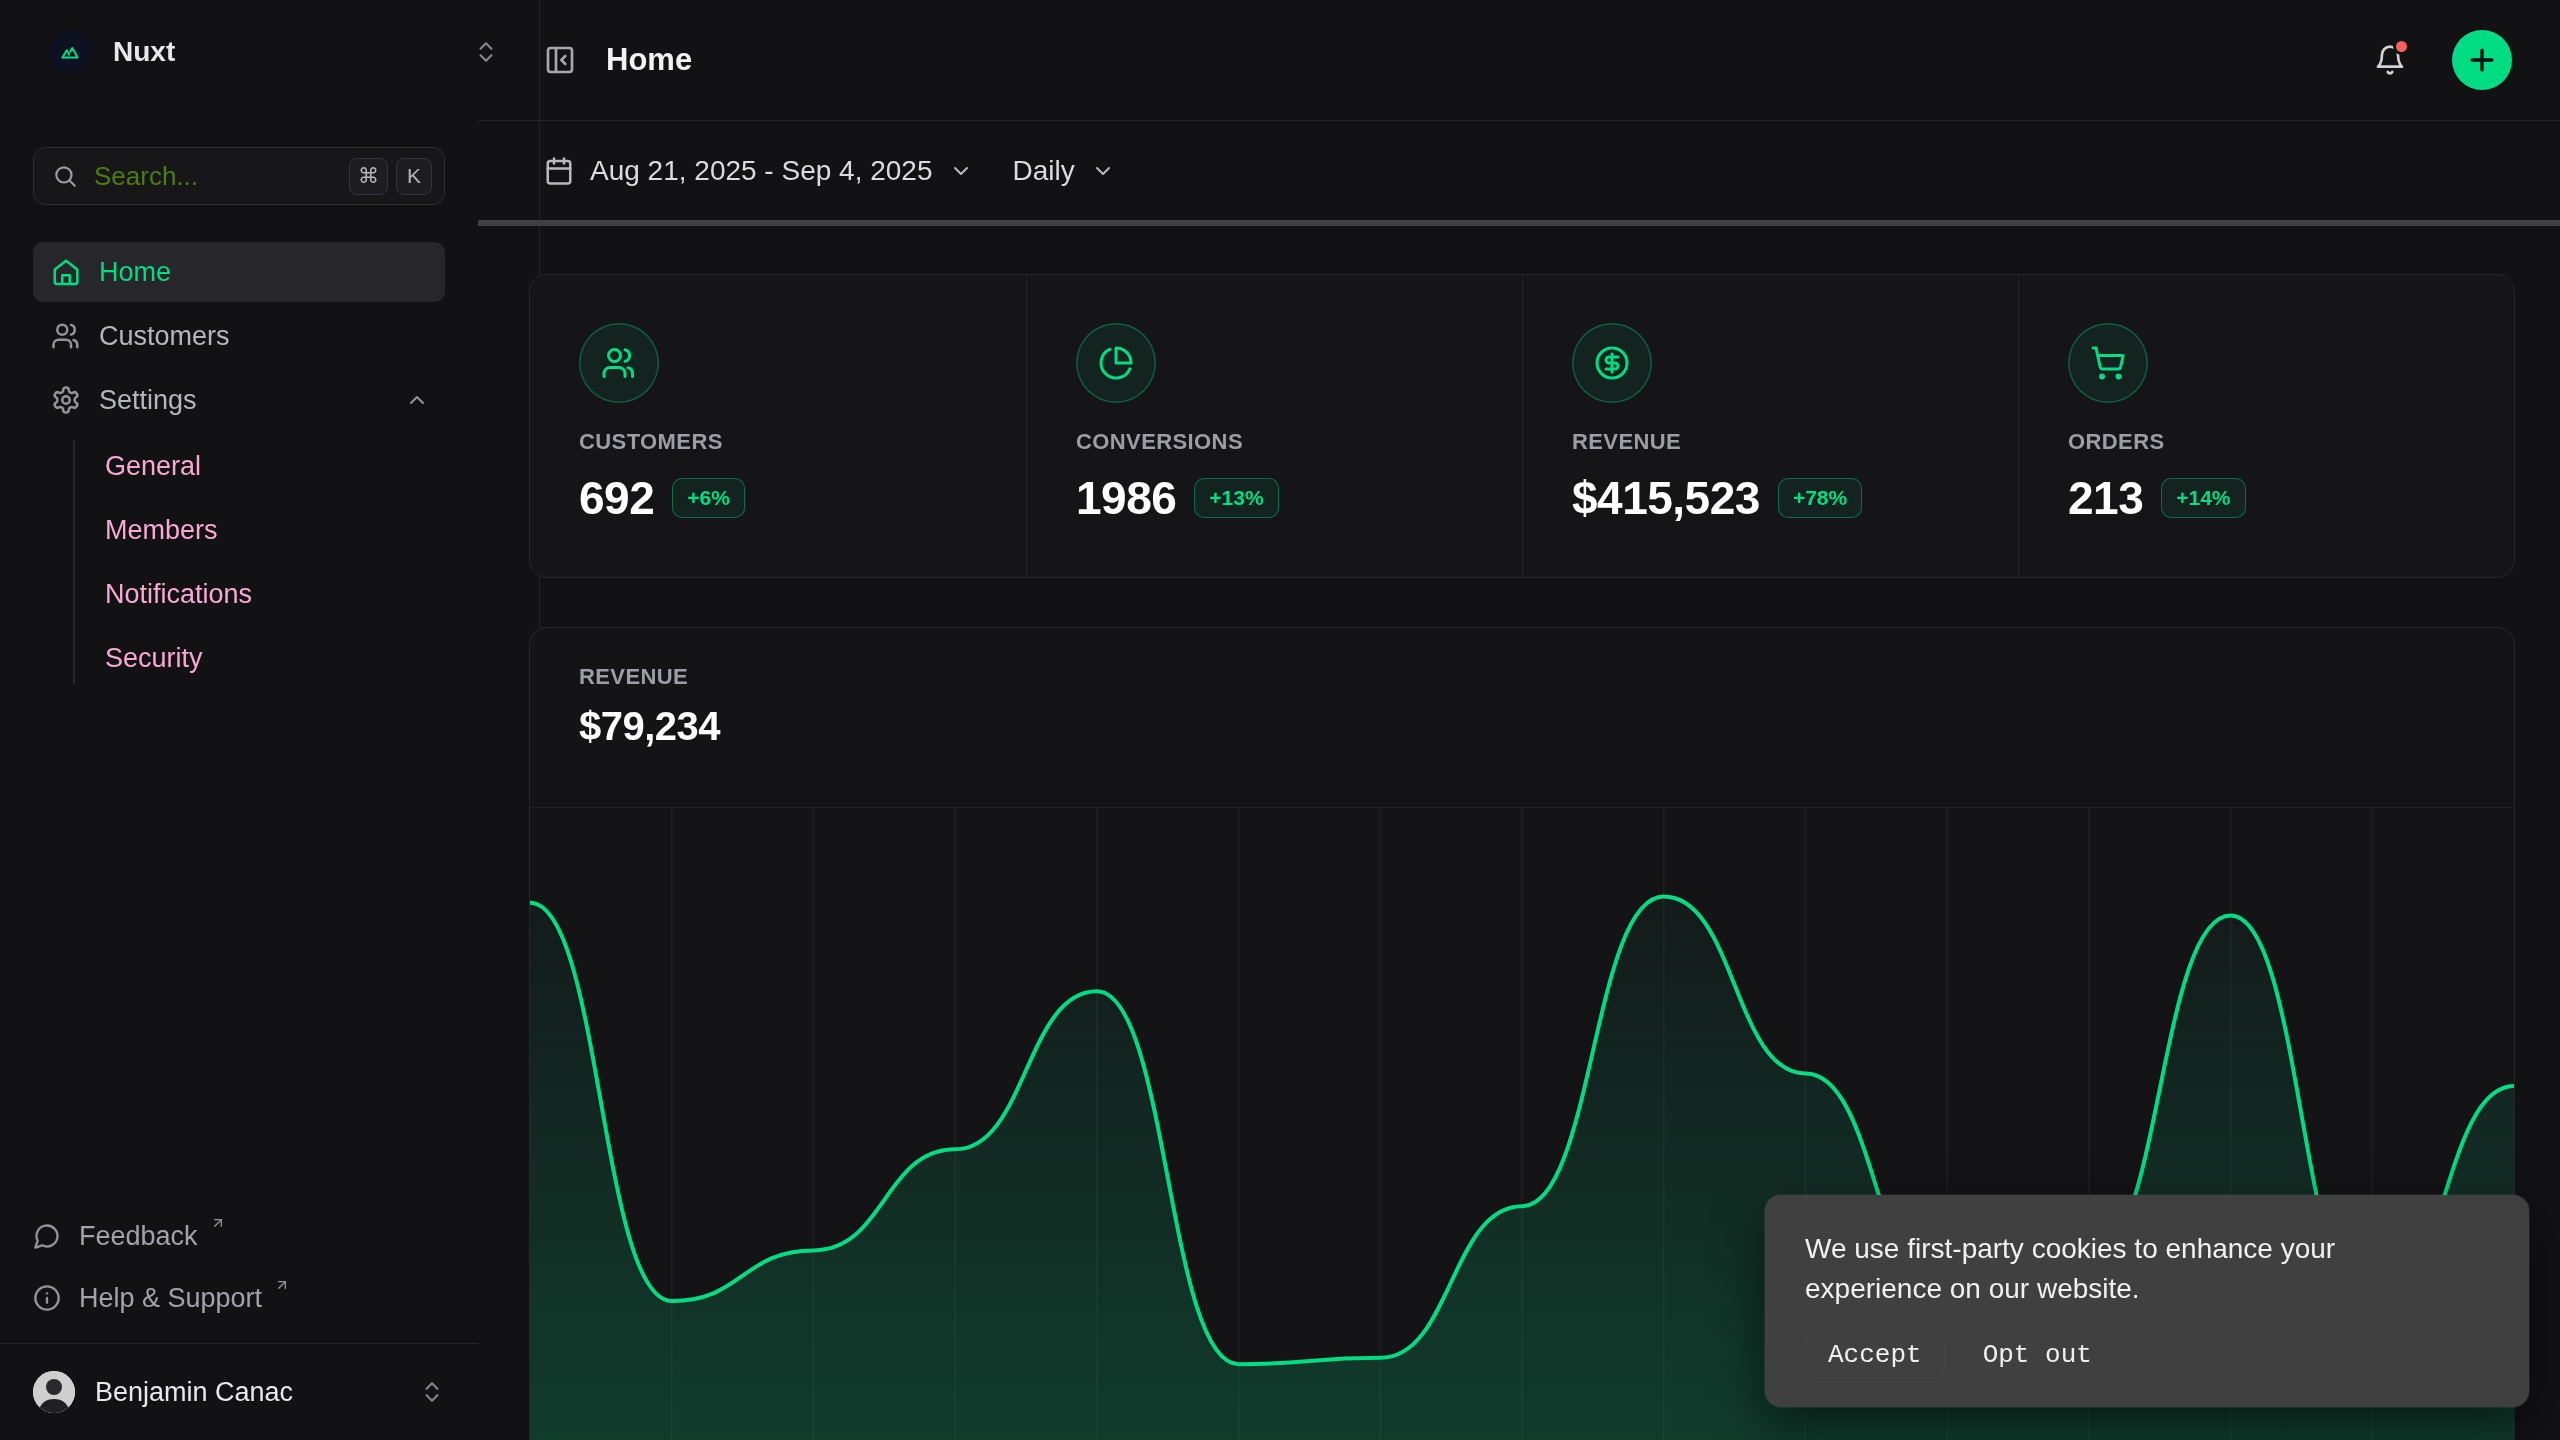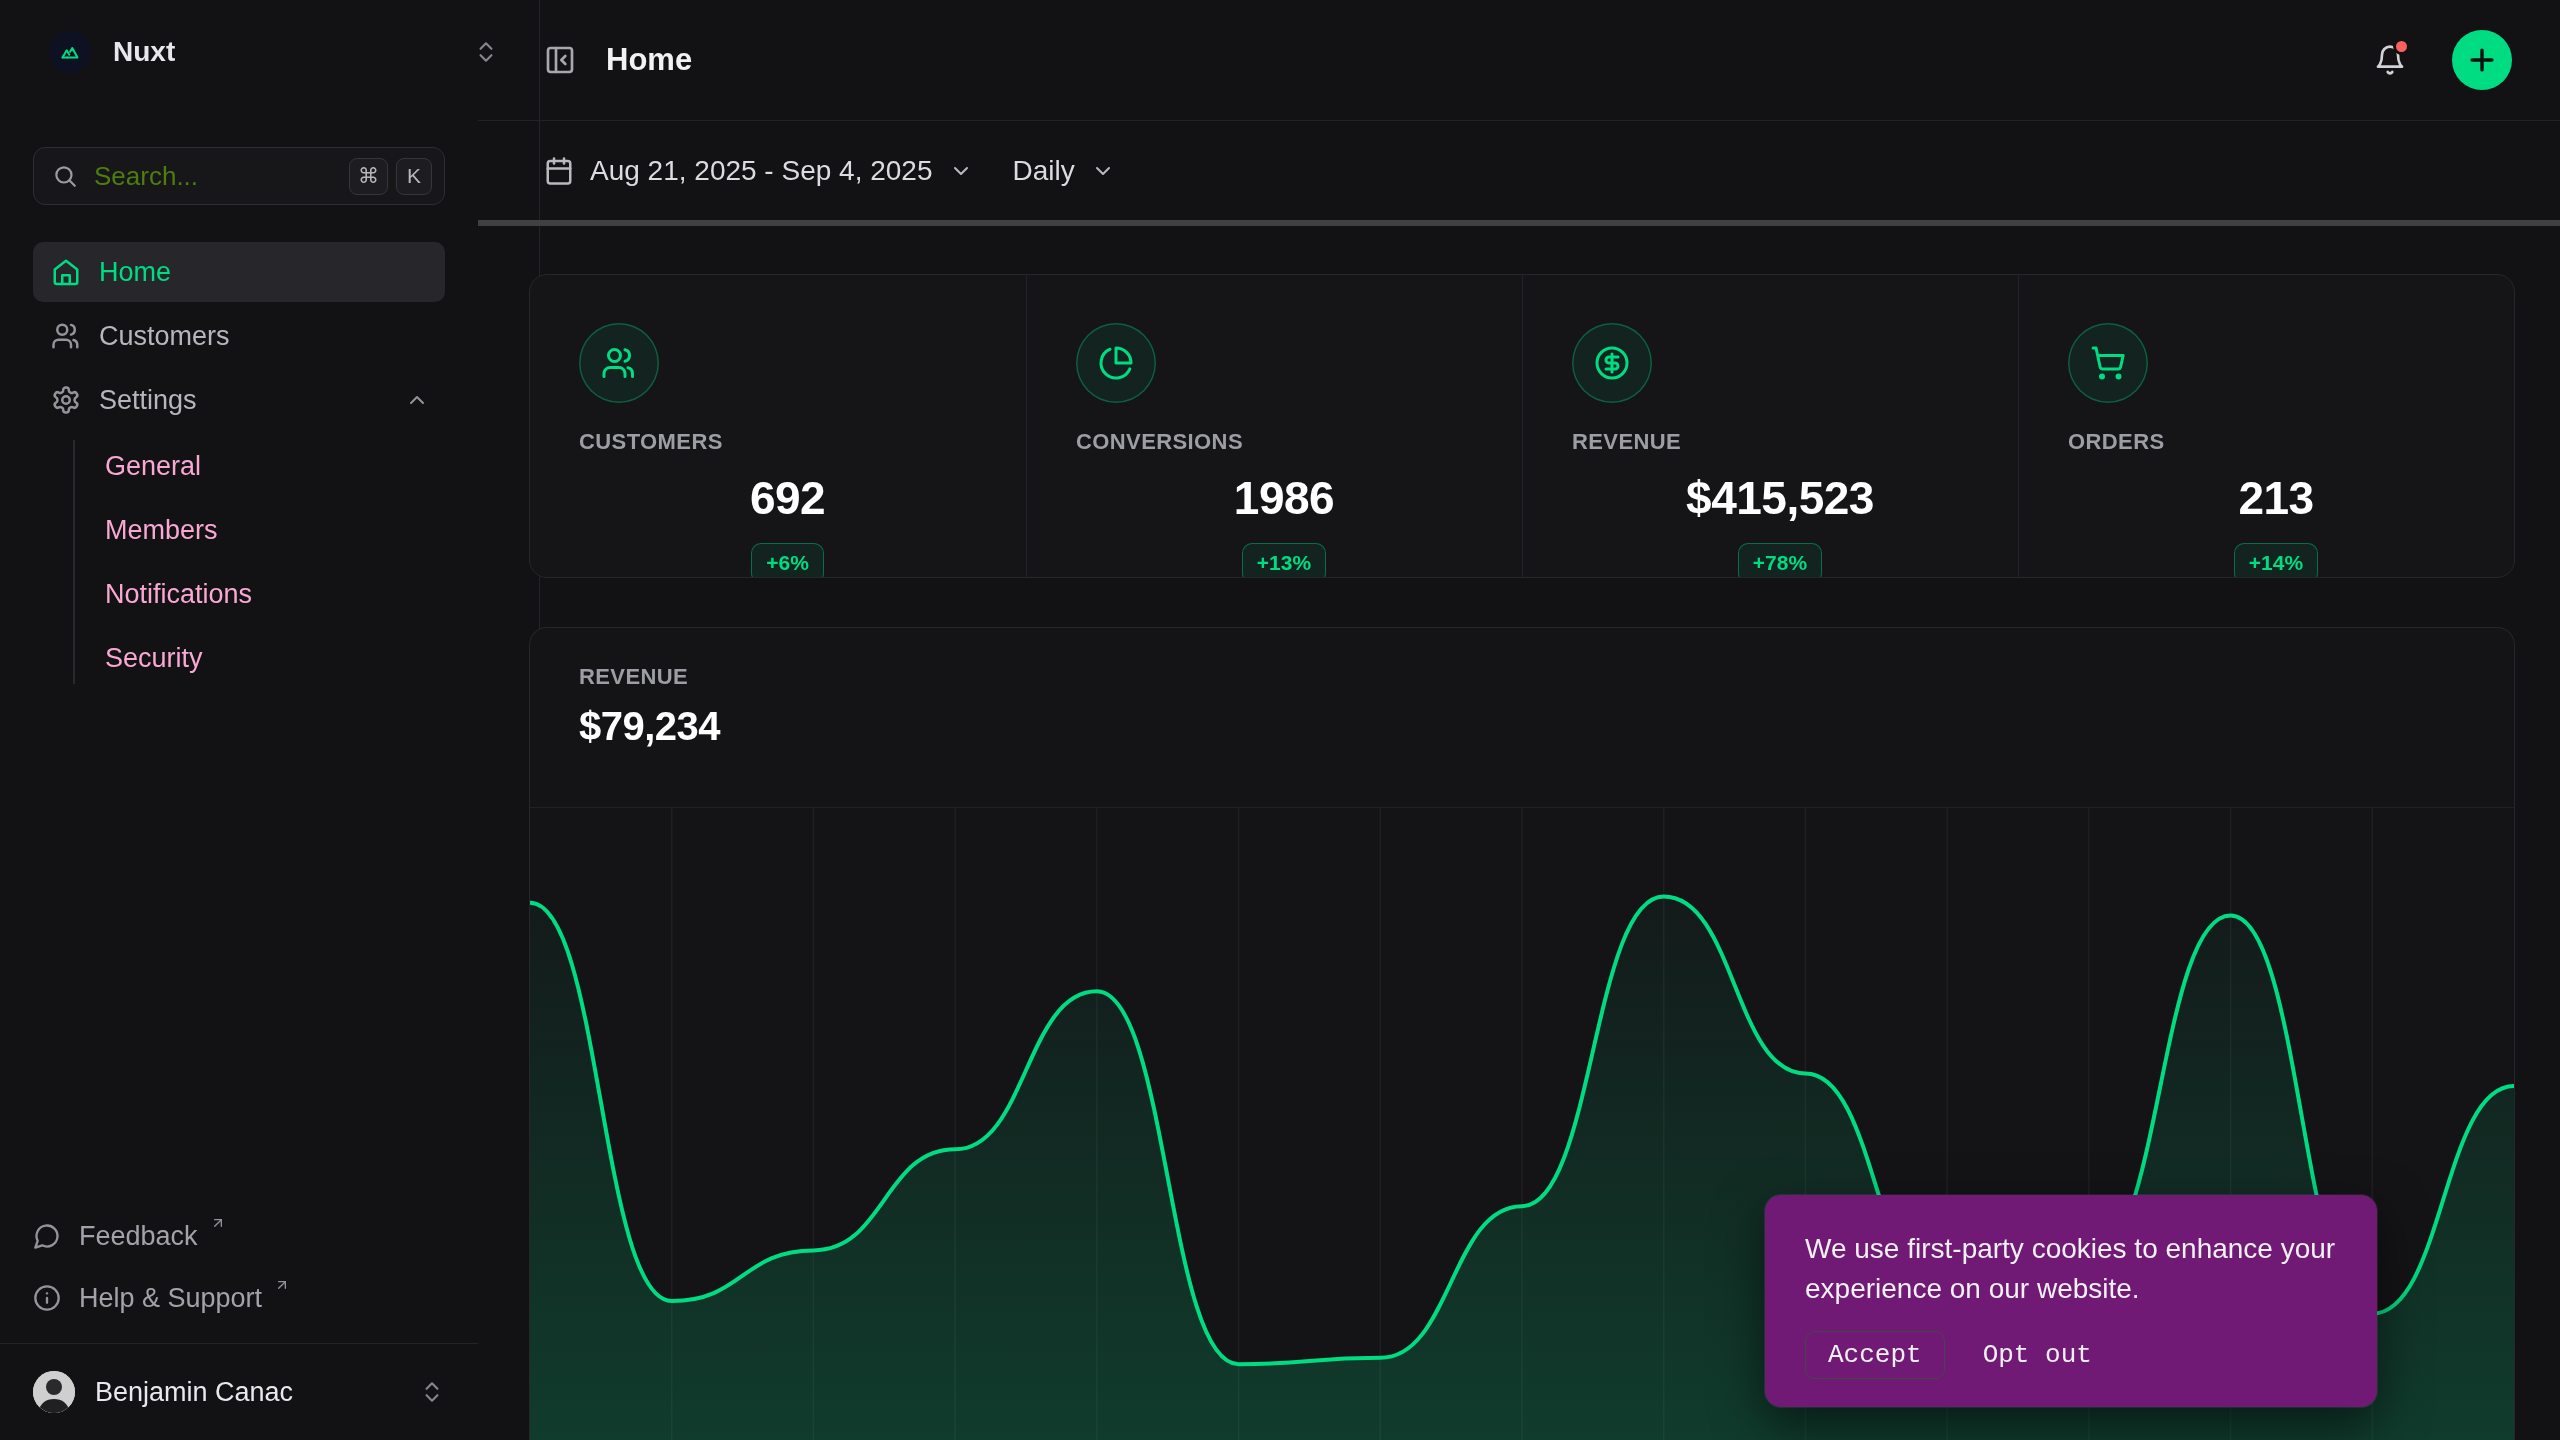--- a/index.html
+++ b/index.html
@@ -101,43 +101,43 @@
     display:grid; grid-template-columns:1fr 1fr 1fr 1fr; overflow:hidden;
   }
   .stat-cell { padding:48px 30px 0 49px; border-left:1px solid #232327; cursor:pointer; }
   .stat-cell:first-child { border-left:none; }
   .stat-ico {
     width:80px; height:80px; border-radius:50%;
     background:rgba(0,220,130,0.07); box-shadow:inset 0 0 0 1.5px rgba(0,220,130,0.32);
     display:flex; align-items:center; justify-content:center; color:#00dc82;
   }
   .stat-label { margin-top:26px; font-size:22px; font-weight:600; letter-spacing:0.4px; color:#9d9da6; }
-  .stat-row { margin-top:16px; display:flex; align-items:center; gap:18px;flex-direction:column; }
+  .stat-row { margin-top:16px; display:flex; align-items:center; gap:18px; }
   .stat-value { font-size:46px; font-weight:700; color:#ffffff; letter-spacing:-0.5px; }
   .stat-delta {
     height:40px; padding:0 15px; border-radius:10px; display:flex; align-items:center;
     background:rgba(0,220,130,0.08); box-shadow:inset 0 0 0 1px rgba(0,220,130,0.4);
     color:#00dc82; font-size:21px; font-weight:600;
   }
 
   .revenue-panel {
     position:absolute; left:0; right:0; top:353px; height:813px;
     border:1px solid #27272b; border-radius:18px 18px 0 0; border-bottom:none;
     background:#141417; overflow:hidden;
   }
   .rev-head { padding:36px 0 0 49px; }
   .rev-label { font-size:22px; font-weight:600; letter-spacing:0.4px; color:#9d9da6; }
   .rev-value { margin-top:14px; font-size:40px; font-weight:700; color:#ffffff; letter-spacing:-0.5px; }
   .chart-wrap { position:absolute; left:0; right:0; top:179px; bottom:0; border-top:1px solid rgba(255,255,255,0.06); }
   .chart-wrap svg { width:100%; height:100%; }
 
   
   .cookie {
-    position:absolute; left:1765px; top:1195px; width:612px; height:212px; z-index:10;
-    background:#701a75; border-radius:16px; box-shadow:0 0 0 1px rgba(255,255,255,0.07), 0 18px 50px rgba(0,0,0,0.55);
+    position:absolute; left:1765px; top:1195px; width:764px; height:212px; z-index:10;
+    background:#404040; border-radius:16px; box-shadow:0 0 0 1px rgba(255,255,255,0.07), 0 18px 50px rgba(0,0,0,0.55);
     padding:34px 40px;
   }
   .cookie-text { font-size:28px; line-height:40px; color:#f1f1f3; width:650px; }
   .cookie-actions { margin-top:22px; display:flex; align-items:center; gap:38px;font-family:Liberation Mono, monospace; }
   .btn-accept {
     height:48px; padding:0 22px; border-radius:10px; background:transparent;
     border:1px solid #45454c; color:#f0f0f2; font-size:26px; font-weight:500; cursor:pointer;
     font-family:inherit;
   }
   .btn-optout { background:none; border:none; color:#f0f0f2; font-size:26px; font-weight:500; cursor:pointer; font-family:inherit; }

